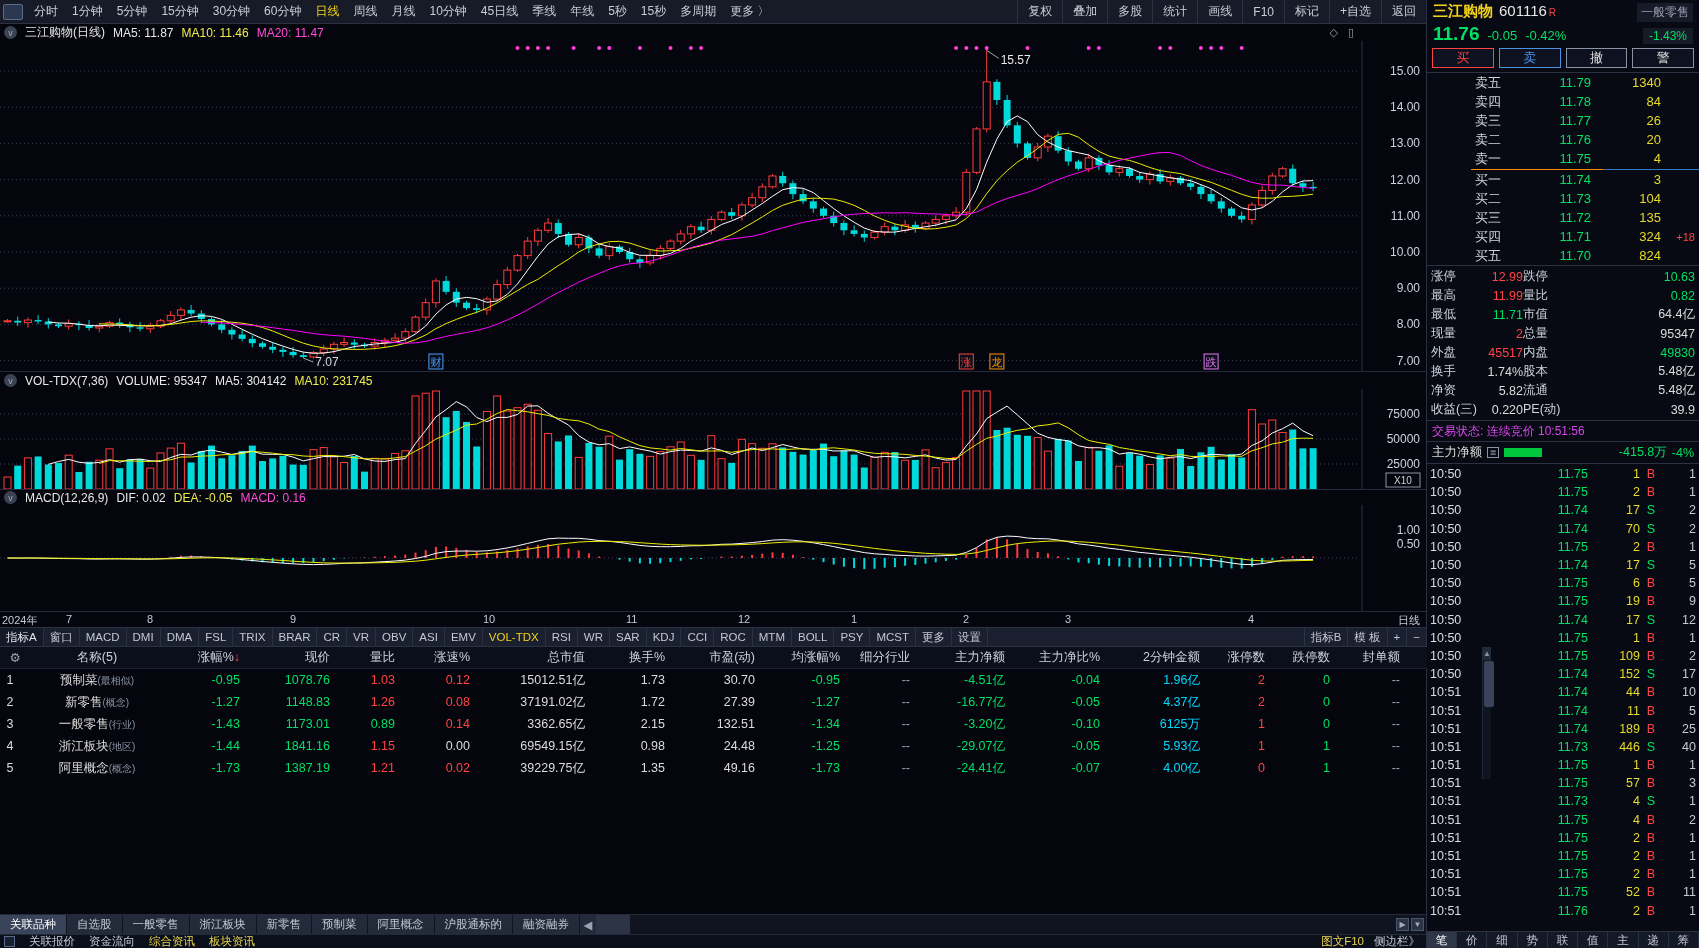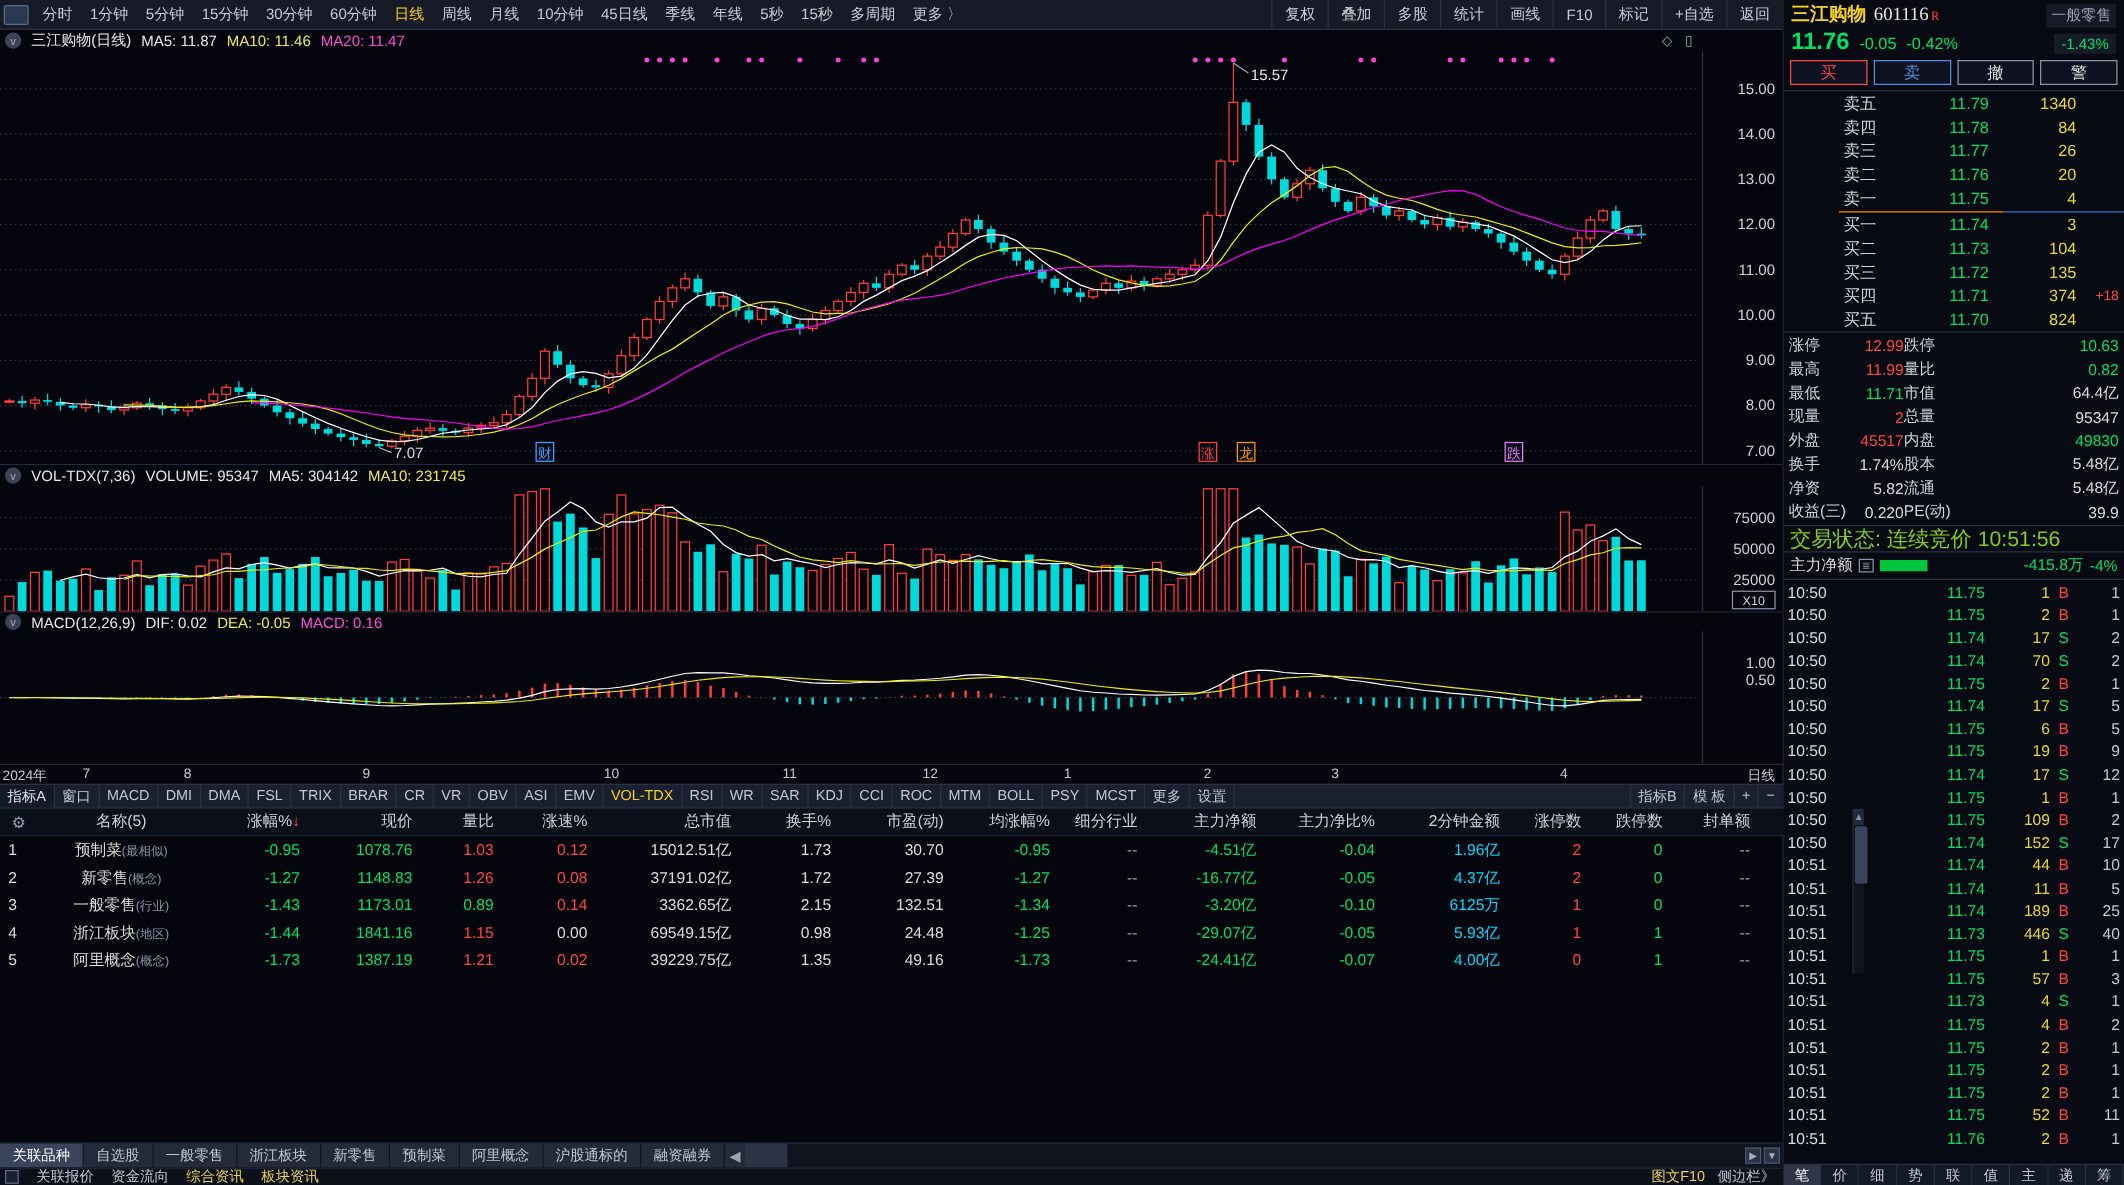--- a/index.html
+++ b/index.html
@@ -72,21 +72,21 @@
     font-size:8px; display:flex; align-items:center; justify-content:center; }
 
   .statusbar { height:14px; background:#0b0f1a; border-top:1px solid #232a3c; display:flex; font-size:11.5px;
     align-items:center; gap:14px; padding-left:4px; }
   .statusbar .ry { color:#e8d44d; } .statusbar .rw { color:#c2c7d2; }
   .statusbar .right-grp { margin-left:auto; display:flex; gap:10px; padding-right:6px; }
   .sb-ico { width:11px; height:11px; border:1px solid #5a6a8a; background:#1a2030; }
 
   
   .qp-head { padding:2px 6px 0 6px; }
-  .qp-row1 { display:flex; align-items:baseline; font-size:15px;font-family:Liberation Serif, serif; }
+  .qp-row1 { display:flex; align-items:baseline; font-size:15px; }
   .qp-name { color:#f3d21a; font-weight:bold; }
   .qp-code { color:#e8e8e8; margin-left:6px; }
   .qp-r { color:#ff4444; font-size:10px; margin-left:2px; }
   .qp-sector { margin-left:auto; color:#9aa2b2; font-size:12px; background:#161b27; padding:1px 4px;}
   .qp-row2 { display:flex; align-items:baseline; margin-top:1px; font-size:13px; }
   .qp-price { font-size:19px; font-weight:bold; color:#00e065; }
   .qp-chg { color:#00e065; margin-left:8px; }
   .qp-spct { margin-left:auto; color:#00e065; font-size:12px; background:#161b27; padding:1px 6px;}
   .qp-btns { display:flex; gap:5px; padding:3px 5px 4px 5px; border-bottom:1px solid #2a3142; }
   .qp-btn { flex:1; height:20px; display:flex; align-items:center; justify-content:center;
@@ -98,21 +98,21 @@
   .brow .bl { color:#cdd2dc; } .brow .bp { text-align:right; } .brow .bq { text-align:right; color:#e6d92a; }
   .brow .bd { text-align:right; color:#ff4444; font-size:11px; }
   .booksep { height:2px; display:flex; }
   .booksep .o { width:58%; background:#ff8800; height:1px; margin-top:1px;}
   .booksep .b { flex:1; background:#3377cc; height:1px; margin-top:1px;}
   .stats { font-size:12.5px; border-top:1px solid #2a3142; padding:1px 4px; }
   .srow { display:grid; grid-template-columns:34px 58px 40px 1fr; height:19px; align-items:center; }
   .srow .sl { color:#cdd2dc; white-space:nowrap;} .srow .sv { text-align:right; white-space:nowrap;}
   .srow .sv2 { text-align:right; white-space:nowrap;}
   .tstate { height:22px; border-top:1px solid #2a3142; border-bottom:1px solid #2a3142; display:flex;
-    align-items:center; font-size:17px; padding-left:5px; color:#84cc16; }
+    align-items:center; font-size:12px; padding-left:5px; color:#d946ef; }
   .zlrow { height:22px; border-bottom:1px solid #2a3142; display:flex; align-items:center; gap:5px;
     font-size:12.5px; padding:0 5px; }
   .zl-ico { width:12px; height:11px; border:1px solid #8a93a6; color:#8a93a6; font-size:8px; line-height:10px; text-align:center;}
   .zl-bar { width:38px; height:9px; background:#00c53d; }
   .zl-val { color:#00e065; margin-left:auto; } .zl-pct { color:#00e065; }
   .ticks { flex:1; overflow:hidden; font-size:12.5px; padding:1px 3px 0 3px; }
   .krow { display:grid; grid-template-columns:40px 1fr 52px 22px 34px; height:18.2px; align-items:center; }
   .krow .kt { color:#d8dce4; } .krow .kp { text-align:right; } .krow .kv { text-align:right; color:#e6d92a; }
   .krow .kbs { text-align:center; } .krow .kn { text-align:right; color:#c5c9d4; }
   .qp-foot { height:17px; display:flex; border-top:1px solid #2a3142; }
@@ -1077,21 +1077,21 @@
         </div>
         <div class="brow">
           <div class="bl">买三</div>
           <div class="bp g">11.72</div>
           <div class="bq">135</div>
           <div class="bd"></div>
         </div>
         <div class="brow">
           <div class="bl">买四</div>
           <div class="bp g">11.71</div>
-          <div class="bq">374</div>
+          <div class="bq">324</div>
           <div class="bd">+18</div>
         </div>
         <div class="brow">
           <div class="bl">买五</div>
           <div class="bp g">11.70</div>
           <div class="bq">824</div>
           <div class="bd"></div>
         </div>
       </div>
 

